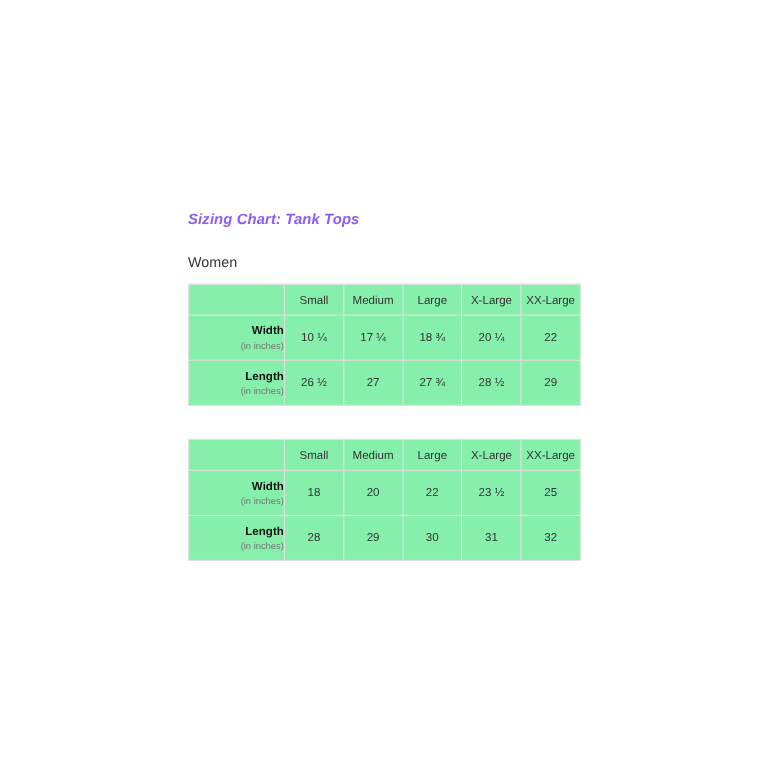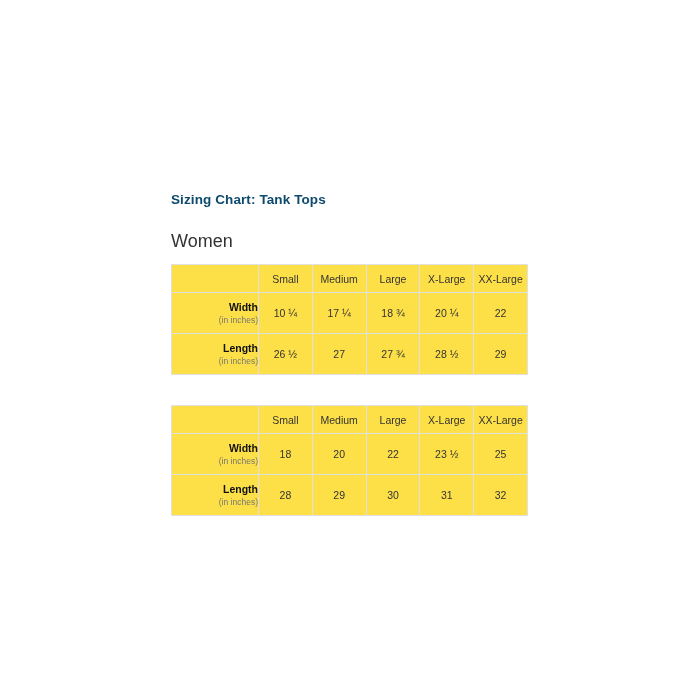--- a/index.html
+++ b/index.html
@@ -22,38 +22,39 @@
   }
   .content {
     position: absolute;
     left: 171px;
     top: 192px;
     width: 380px;
   }
   .doc-title {
     font-size: 13.5px;
     font-weight: bold;
-    color: #0c4a6e;
+    color: #8b5cf6;
     letter-spacing: 0.1px;
     margin: 0 0 24px 0;
+    font-style: italic;
   }
   .section {
     margin-bottom: 0;
   }
   .section-title {
-    font-size: 18px;
+    font-size: 13px;
     font-weight: normal;
     color: #333333;
     margin: 0 0 12px 0;
   }
   table.size-table {
     border-collapse: collapse;
     width: 357px;
     table-layout: fixed;
-    background: #fde047;
+    background: #86efac;
   }
   table.size-table td, table.size-table th {
     border: 1px solid #e0e0e0;
     padding: 0;
     vertical-align: middle;
     font-weight: normal;
   }
   .hdr-blank {
     width: 86px;
     height: 27px;

